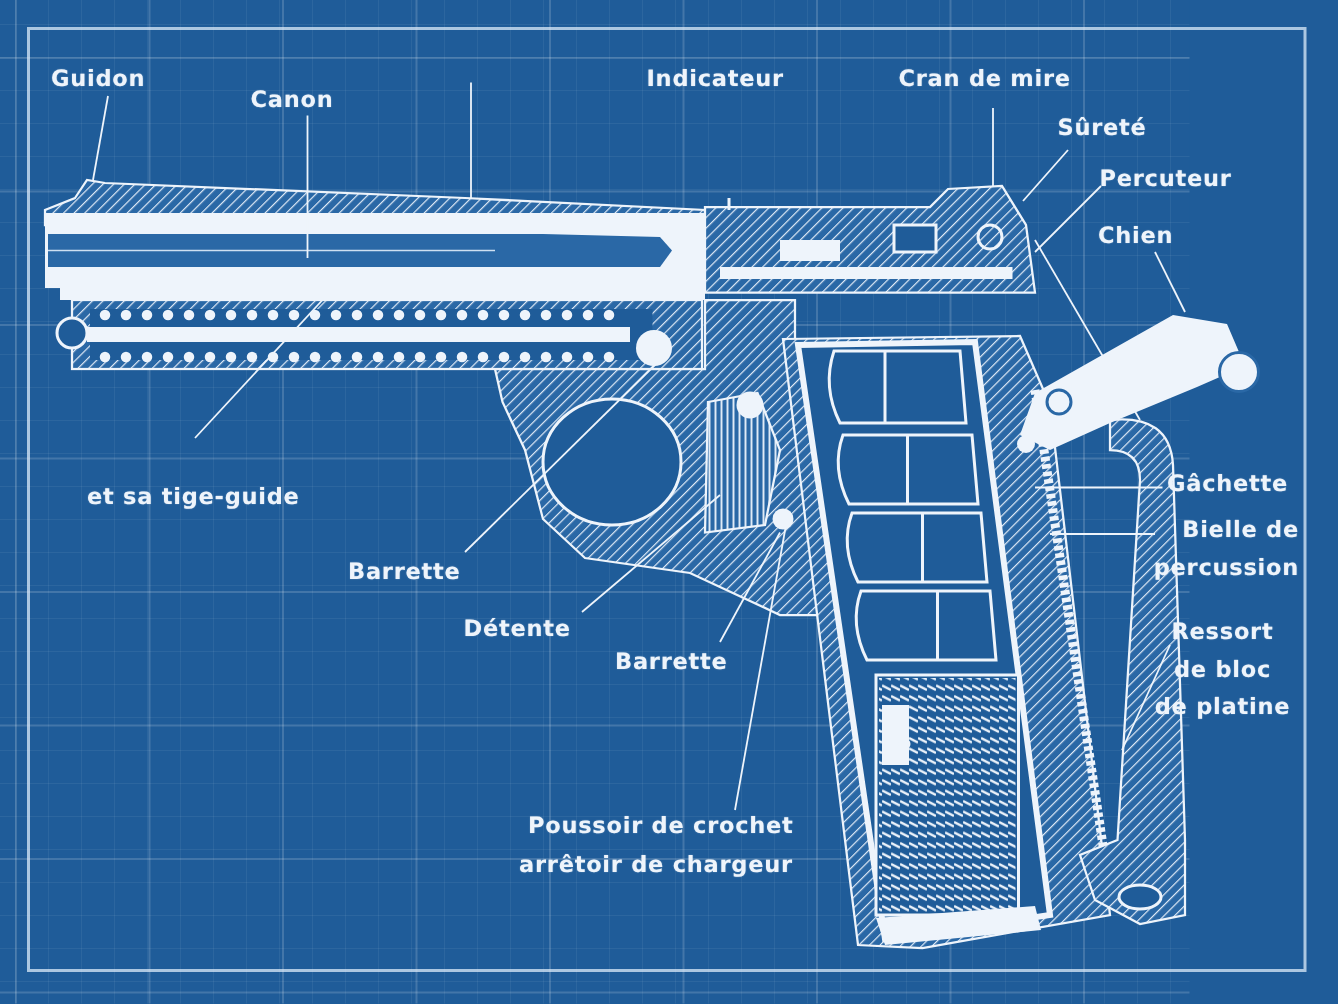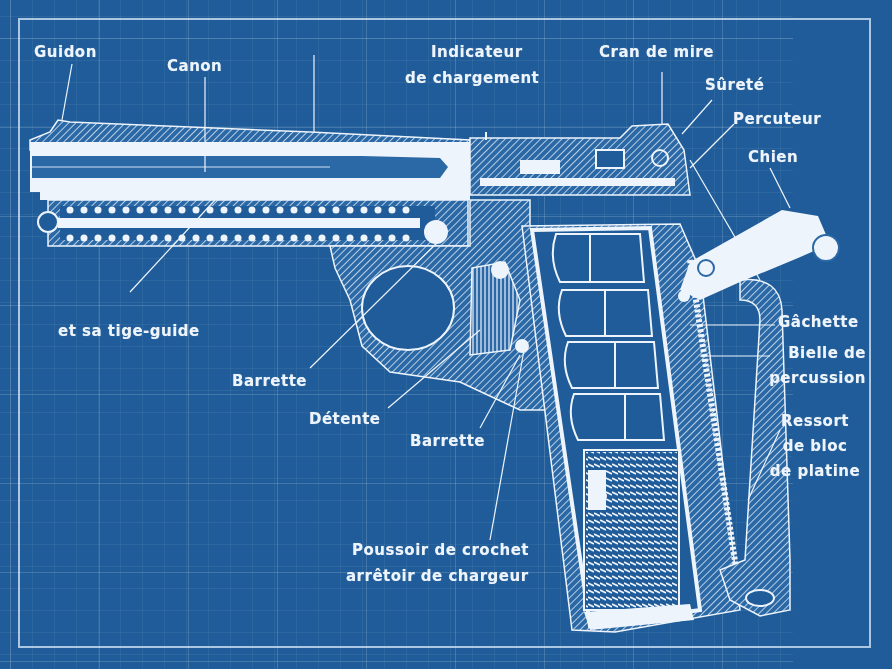--- a/index.html
+++ b/index.html
@@ -176,25 +176,24 @@
       <line x1="490" y1="540" x2="524" y2="350"></line>
       <line x1="775" y1="325" x2="690" y2="325"></line>
       <line x1="770" y1="356" x2="700" y2="356"></line>
       <line x1="780" y1="430" x2="748" y2="500"></line>
     </g>
   </svg>
 
   <div class="lbl" style="left:34px;top:43px;">Guidon</div>
   <div class="lbl" style="left:167px;top:57px;">Canon</div>
   <div class="lbl" style="left:431px;top:43px;">Indicateur</div>
-  <div class="lbl" style="left:405px;top:69px;">de chargement</div>
   <div class="lbl" style="left:599px;top:43px;">Cran de mire</div>
   <div class="lbl" style="left:705px;top:76px;">Sûreté</div>
   <div class="lbl" style="left:733px;top:110px;">Percuteur</div>
-  <div class="lbl" style="left:748px;top:148px;text-align:center;">Chien</div>
+  <div class="lbl" style="left:732px;top:148px;text-align:center;">Chien</div>
   <div class="lbl" style="left:58px;top:322px;">et sa tige-guide</div>
   <div class="lbl" style="left:232px;top:372px;">Barrette</div>
   <div class="lbl" style="left:309px;top:410px;">Détente</div>
   <div class="lbl" style="left:410px;top:432px;">Barrette</div>
   <div class="lbl" style="left:778px;top:313px;">Gâchette</div>
   <div class="lbl r" style="left:762px;top:344px;width:104px;">Bielle de</div>
   <div class="lbl r" style="left:762px;top:369px;width:104px;">percussion</div>
   <div class="lbl c" style="left:762px;top:412px;width:106px;">Ressort</div>
   <div class="lbl c" style="left:762px;top:437px;width:106px;">de bloc</div>
   <div class="lbl c" style="left:762px;top:462px;width:106px;">de platine</div>

